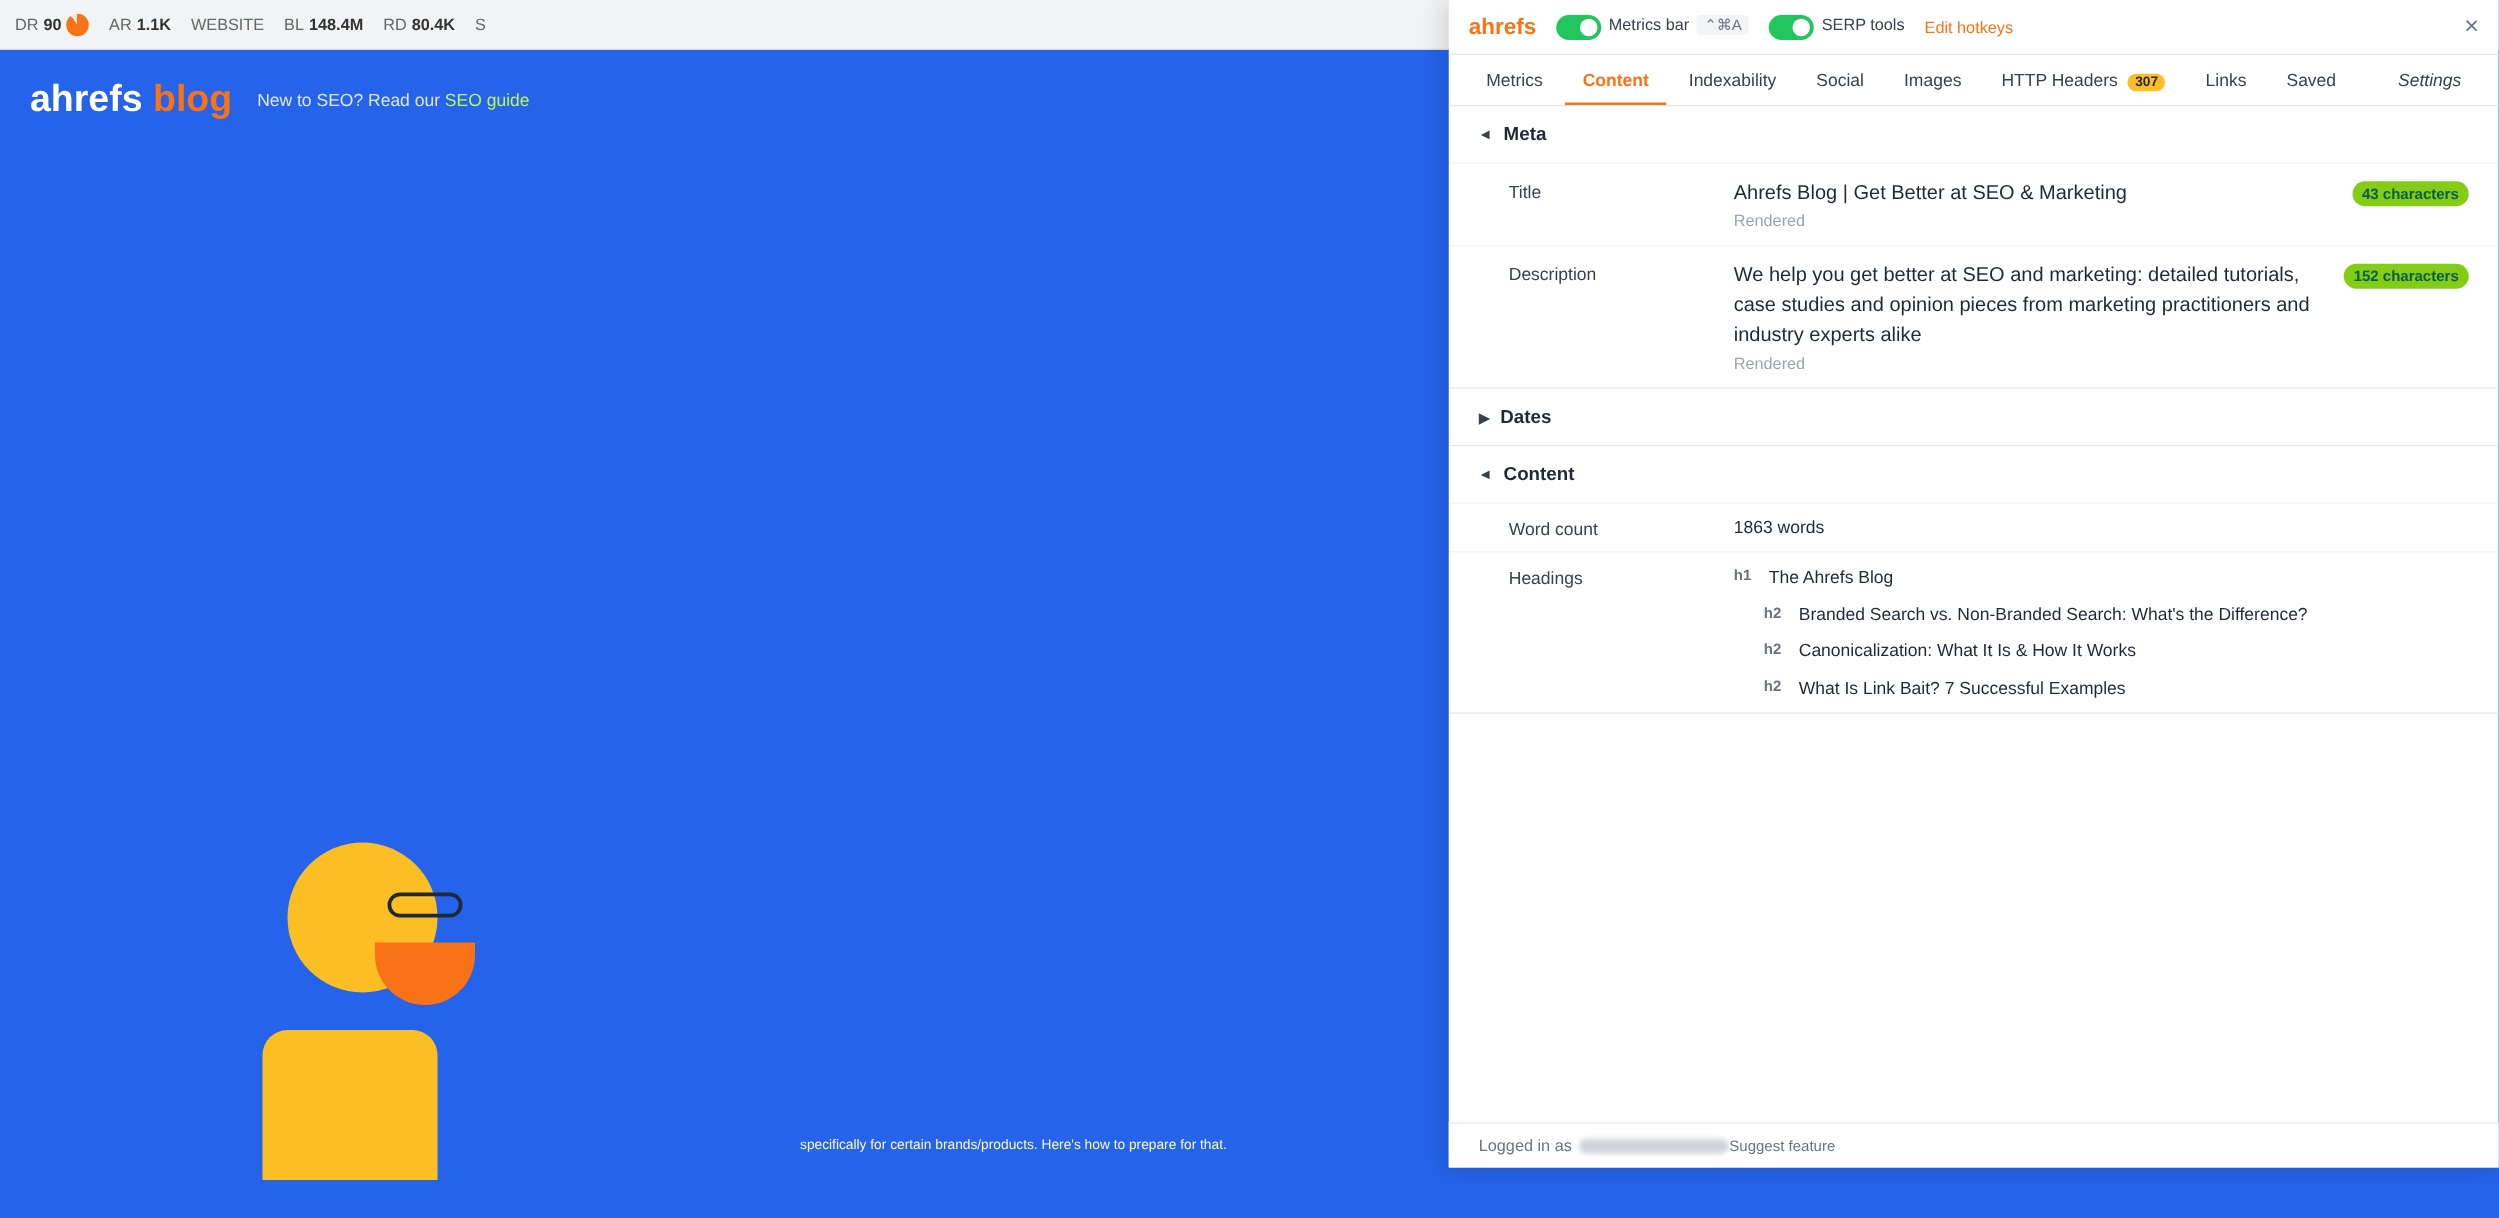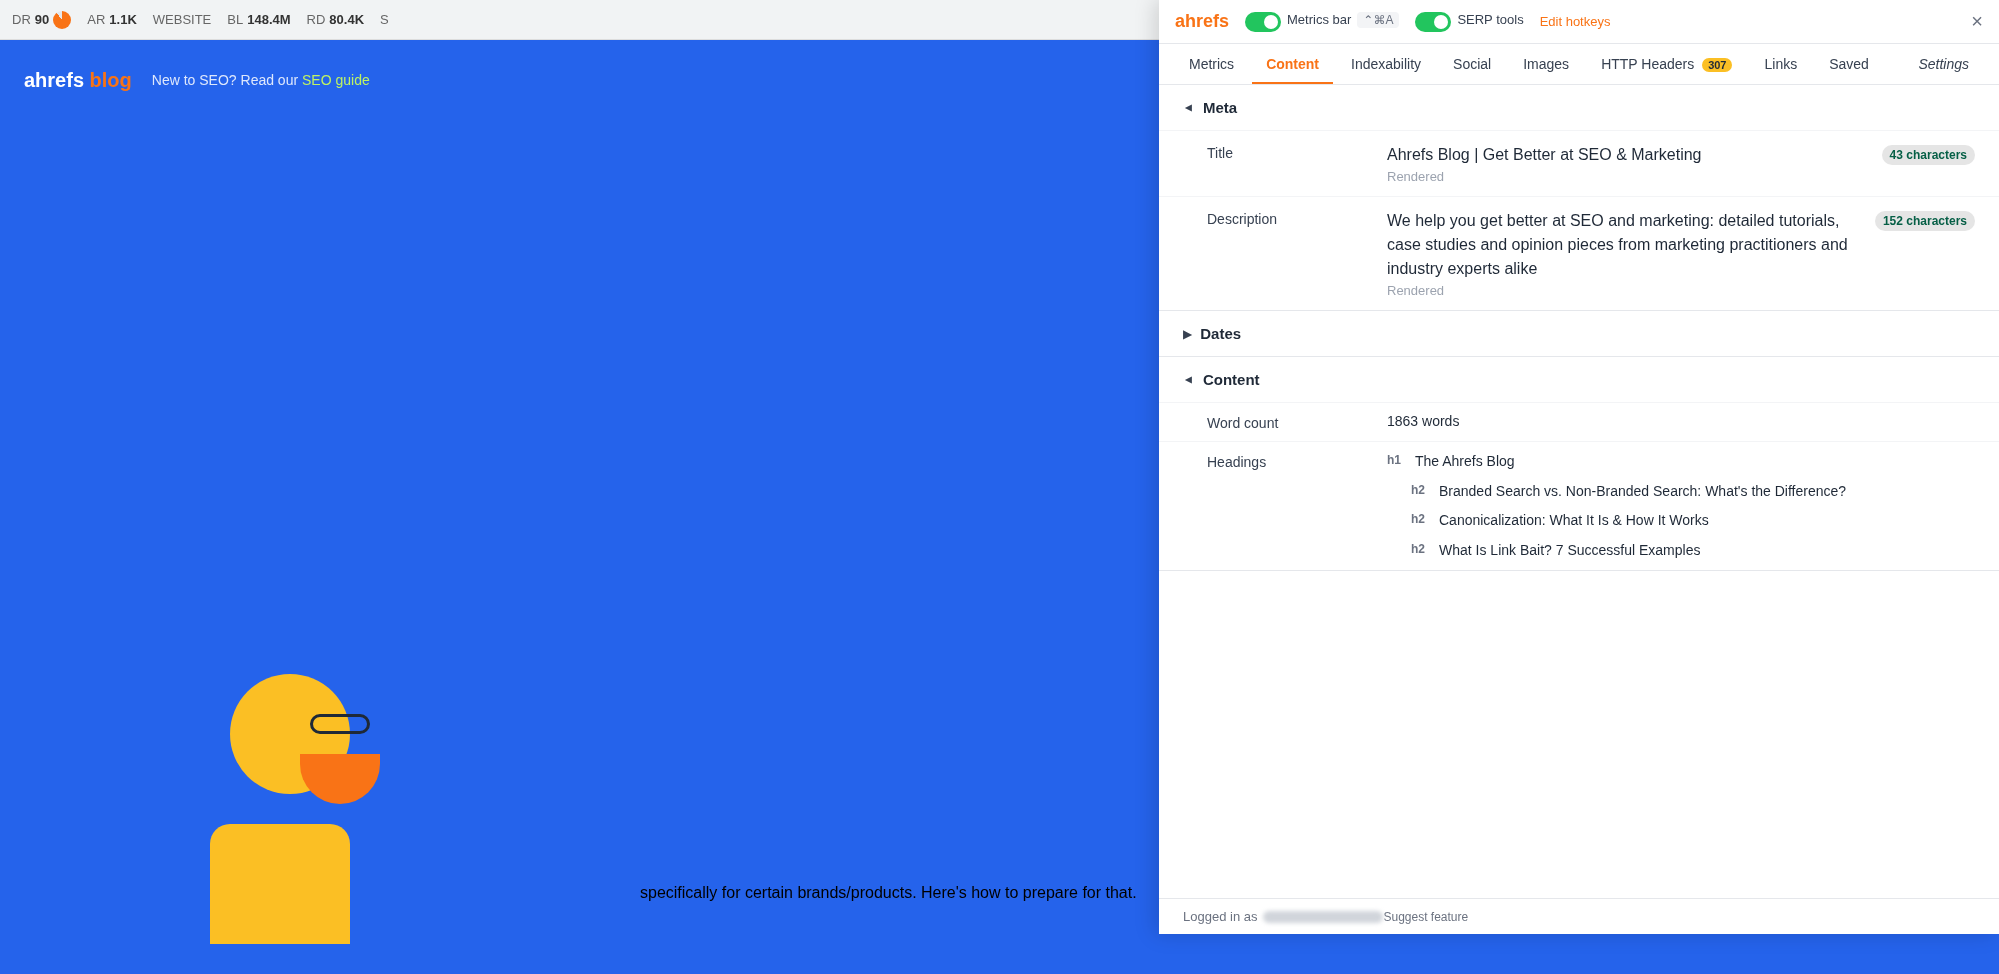--- a/index.html
+++ b/index.html
@@ -57,21 +57,21 @@
       left: 0;
       right: 0;
       height: 80px;
       display: flex;
       align-items: center;
       padding: 0 24px;
       gap: 20px;
       z-index: 1;
     }
     .ahrefs-logo {
-      font-size: 20px;
+      font-size: 30px;
       font-weight: 700;
       color: #fff;
     }
     .ahrefs-logo span { color: #f97316; }
     .blog-nav-text {
       color: rgba(255,255,255,0.85);
       font-size: 14px;
     }
     .blog-nav-text a { color: #bef264; }
 
@@ -141,25 +141,25 @@
       border: 3px solid #1f2937;
       border-radius: 10px;
       position: absolute;
       top: 40px;
       left: 80px;
     }
 
     
     .bottom-text {
       position: absolute;
-      bottom: 68px;
+      bottom: 48px;
       left: 640px;
       width: 700px;
-      color: #000000;
-      font-size: 16px;
+      color: #fef9c3;
+      font-size: 11px;
       line-height: 1.6;
       z-index: 1;
     }
 
     
     .extension-panel {
       position: absolute;
       top: 0;
       right: 0;
       width: 840px;
@@ -354,21 +354,21 @@
     .char-badge {
       font-size: 12px;
       font-weight: 600;
       color: #374151;
       padding: 3px 8px;
       border-radius: 12px;
       white-space: nowrap;
       align-self: flex-start;
       margin-top: 2px;
     }
-    .char-badge.green { background: #e5e5e5; color: #065f46; }
+    .char-badge.green { background: #84cc16; color: #065f46; }
 
     
     .dates-section {
       border-bottom: 1px solid #e5e7eb;
     }
     .dates-header {
       display: flex;
       align-items: center;
       gap: 8px;
       padding: 14px 24px;

